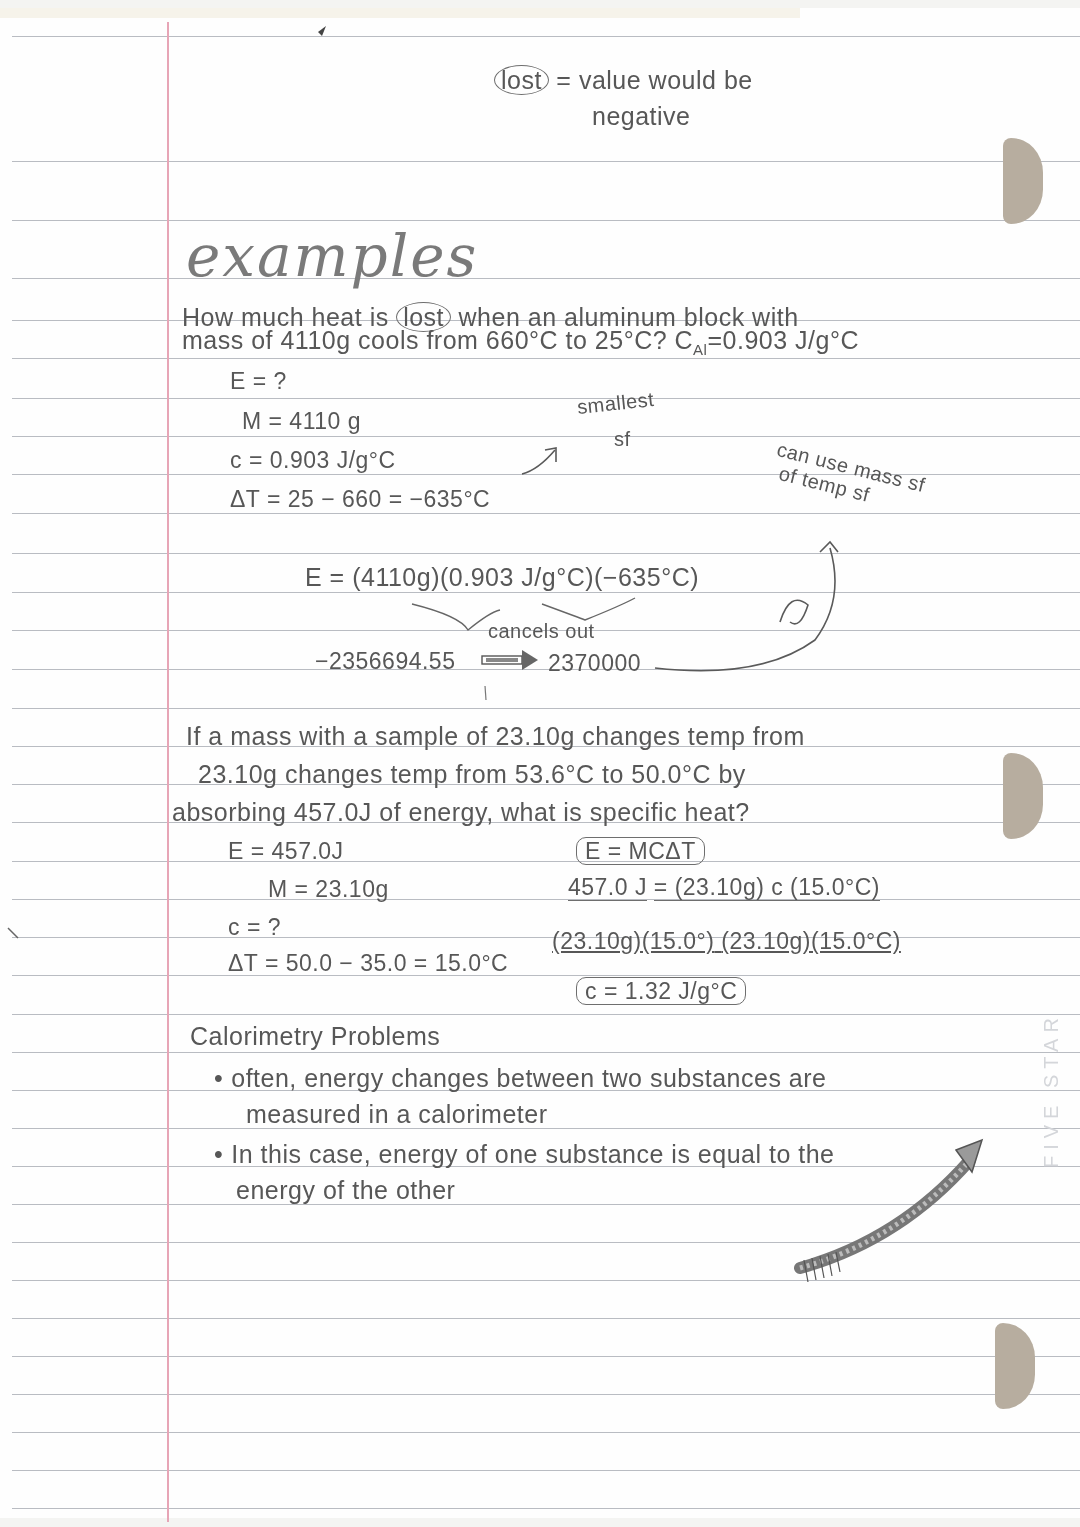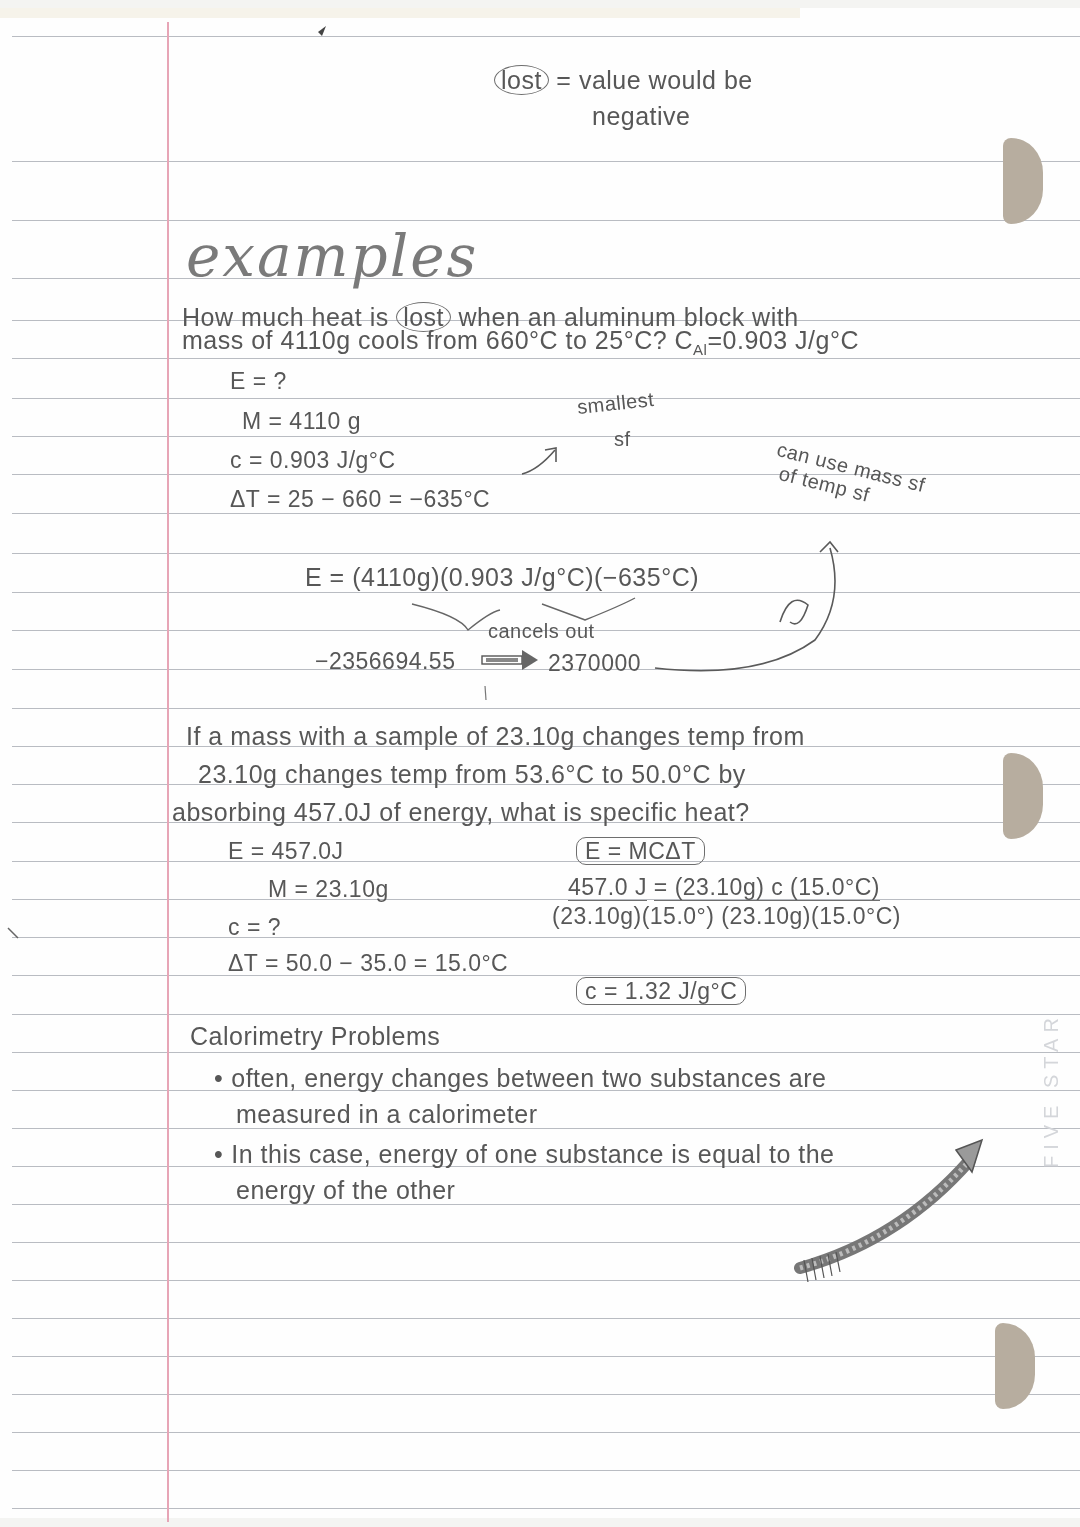--- a/index.html
+++ b/index.html
@@ -201,31 +201,31 @@
 <div class="hw hw-md" style="left:228px; top:914px;">c = ?</div>
 <div class="hw hw-md" style="left:228px; top:950px;">ΔT = 50.0 − 35.0 = 15.0°C</div>
 
 <div class="hw hw-md" style="left:576px; top:838px;">
   <span class="boxed">E = MCΔT</span>
 </div>
 <div class="hw hw-md" style="left:568px; top:874px;">
   <span class="underline">457.0 J</span>
   <span class="underline">= (23.10g) c (15.0°C)</span>
 </div>
-<div class="hw hw-md" style="left:552px; top:903px;">
+<div class="hw hw-md" style="left:552px; top:928px;text-decoration:underline;">
   <span>(23.10g)(15.0°)</span>
   <span>(23.10g)(15.0°C)</span>
 </div>
 <div class="hw hw-md" style="left:562px; top:978px;padding-left:14px;">
   <span class="boxed">c = 1.32 J/g°C</span>
 </div>
 
 <div class="hw" style="left:190px; top:1022px;">Calorimetry Problems</div>
 <div class="hw bullet" style="left:214px; top:1064px;">often, energy changes between two substances are</div>
-<div class="hw" style="left:236px; top:1100px;">measured in a calorimeter</div>
+<div class="hw" style="left:246px; top:1100px;">measured in a calorimeter</div>
 <div class="hw bullet" style="left:214px; top:1140px;">In this case, energy of one substance is equal to the</div>
 <div class="hw" style="left:236px; top:1176px;">energy of the other</div>
 
 <svg class="draw" viewBox="0 0 1080 1527">
 
   <path d="M318 32 L326 26 L322 36 Z" fill="#444"></path>
 
   <g stroke="#5a5a5a" stroke-width="1.6" fill="none">
     <path d="M522 474 Q538 470 555 450"></path>
     <path d="M545 450 L556 448 L556 462"></path>

